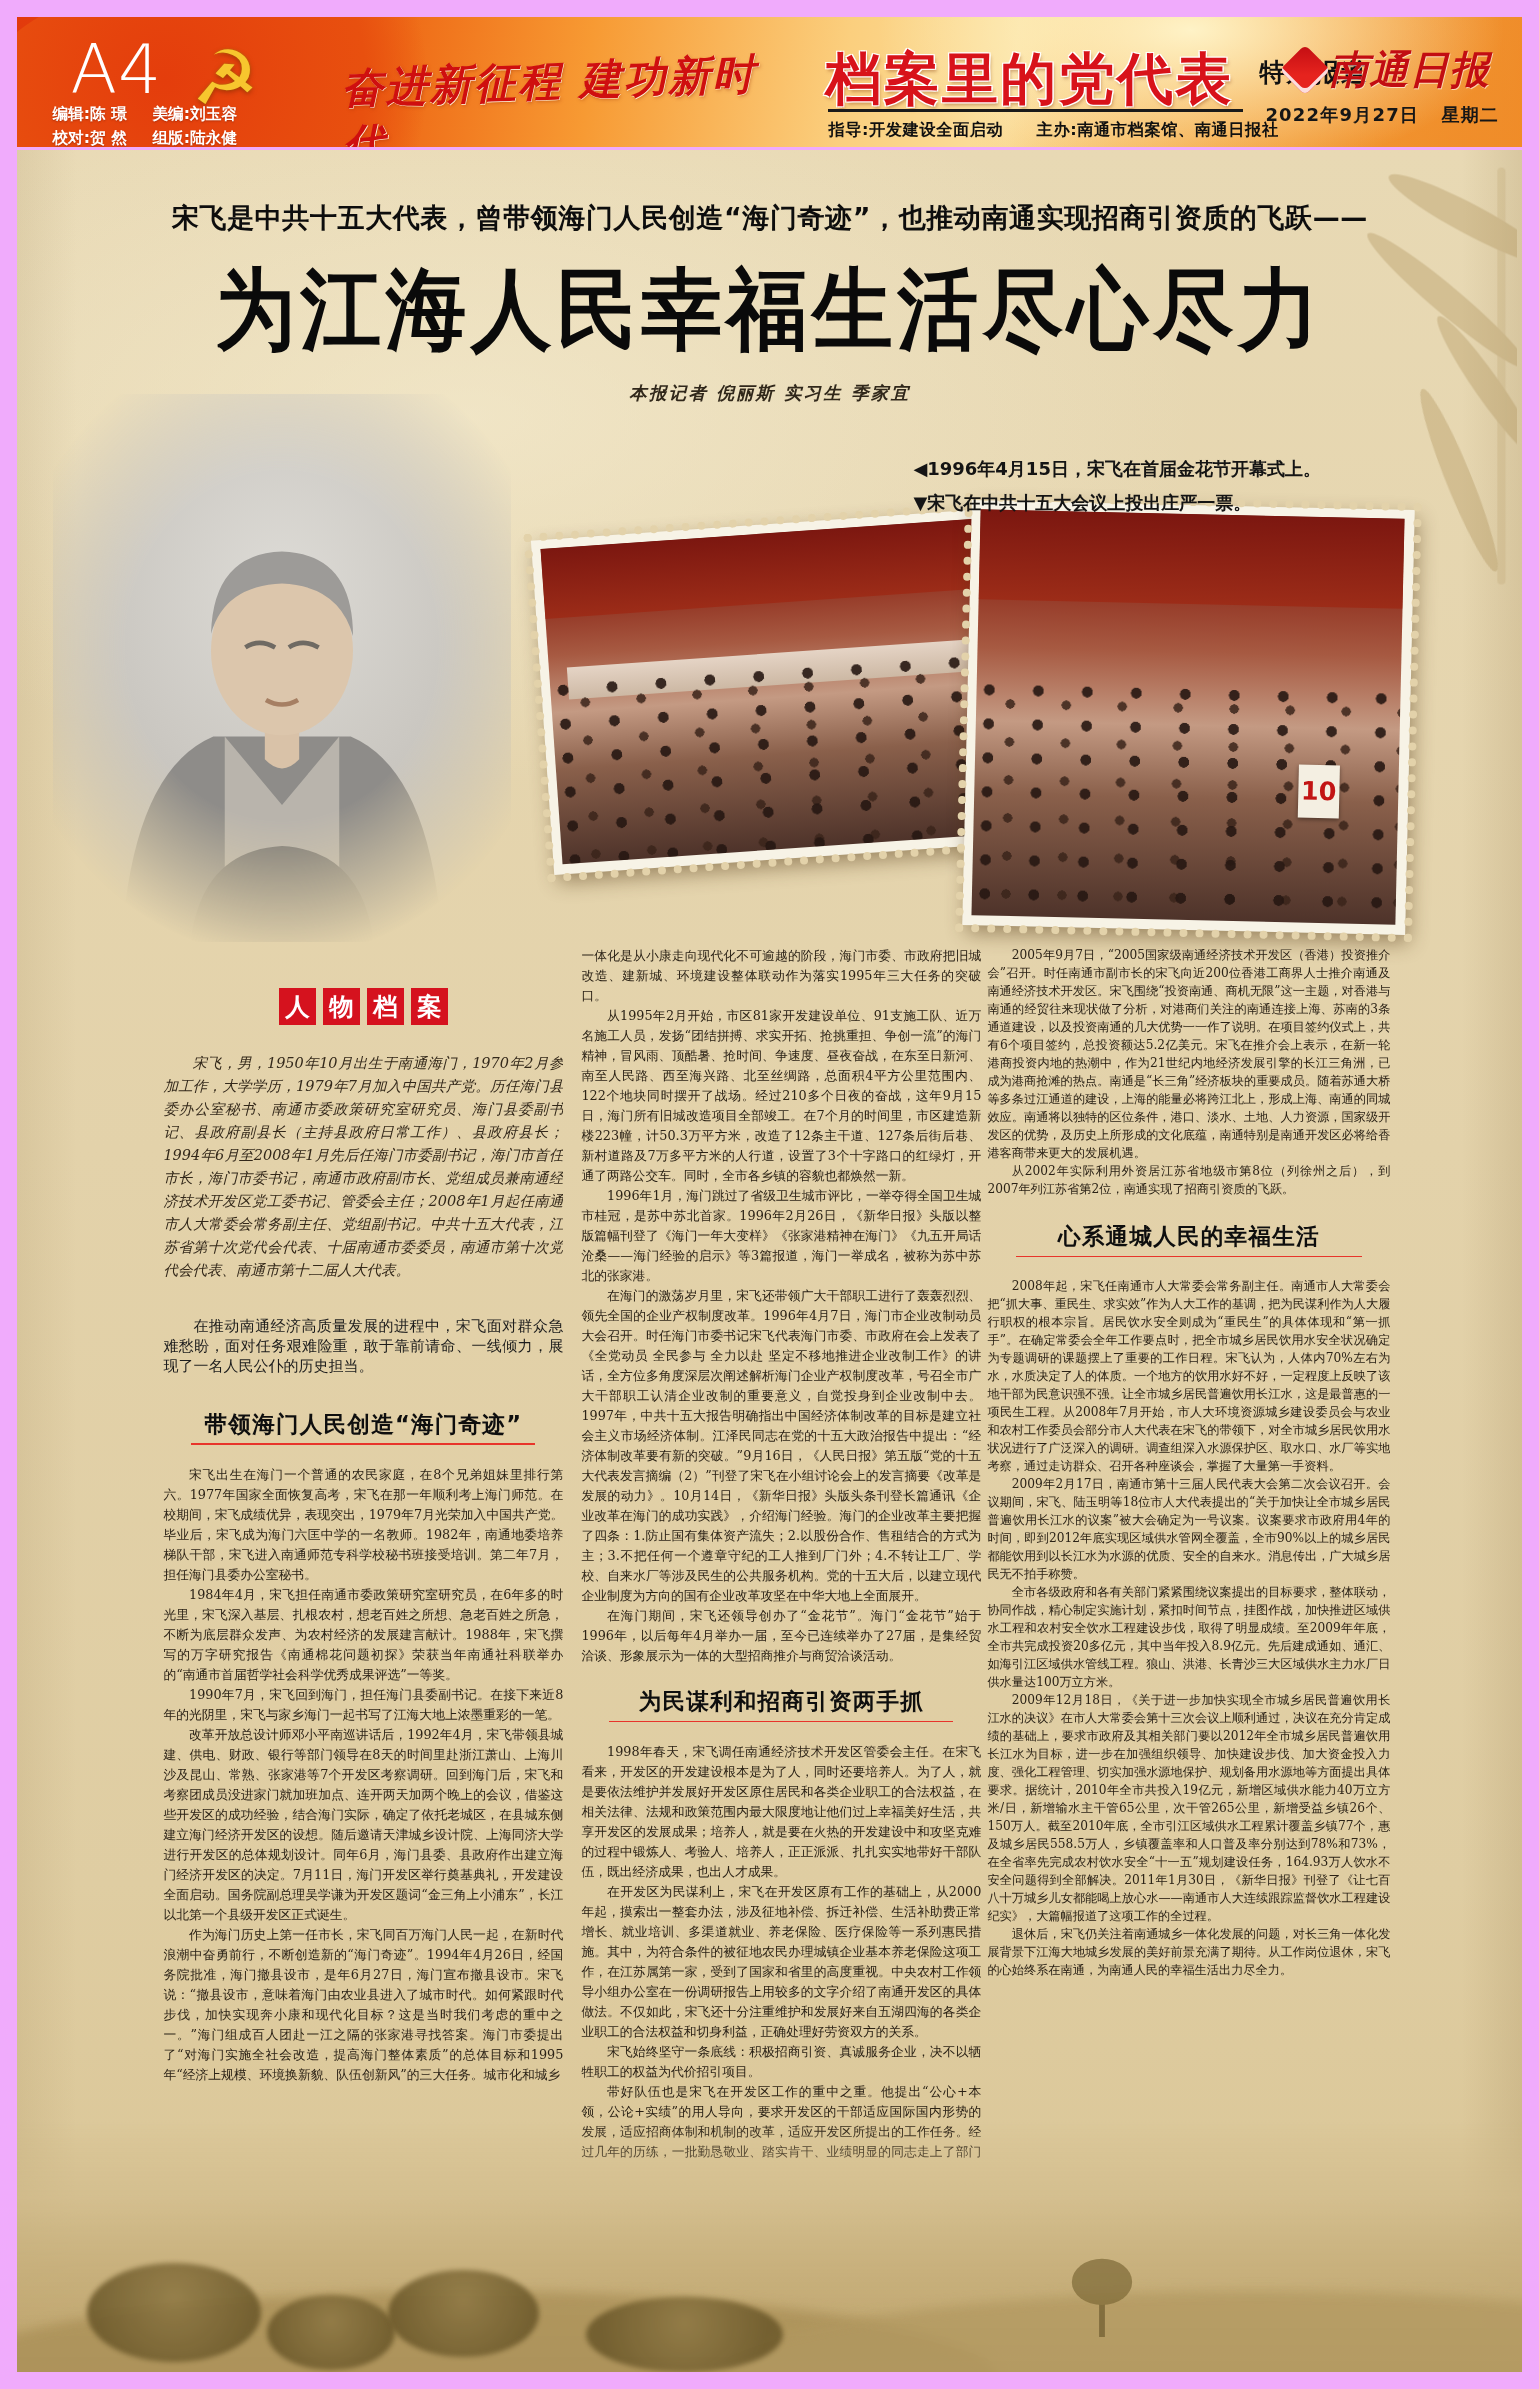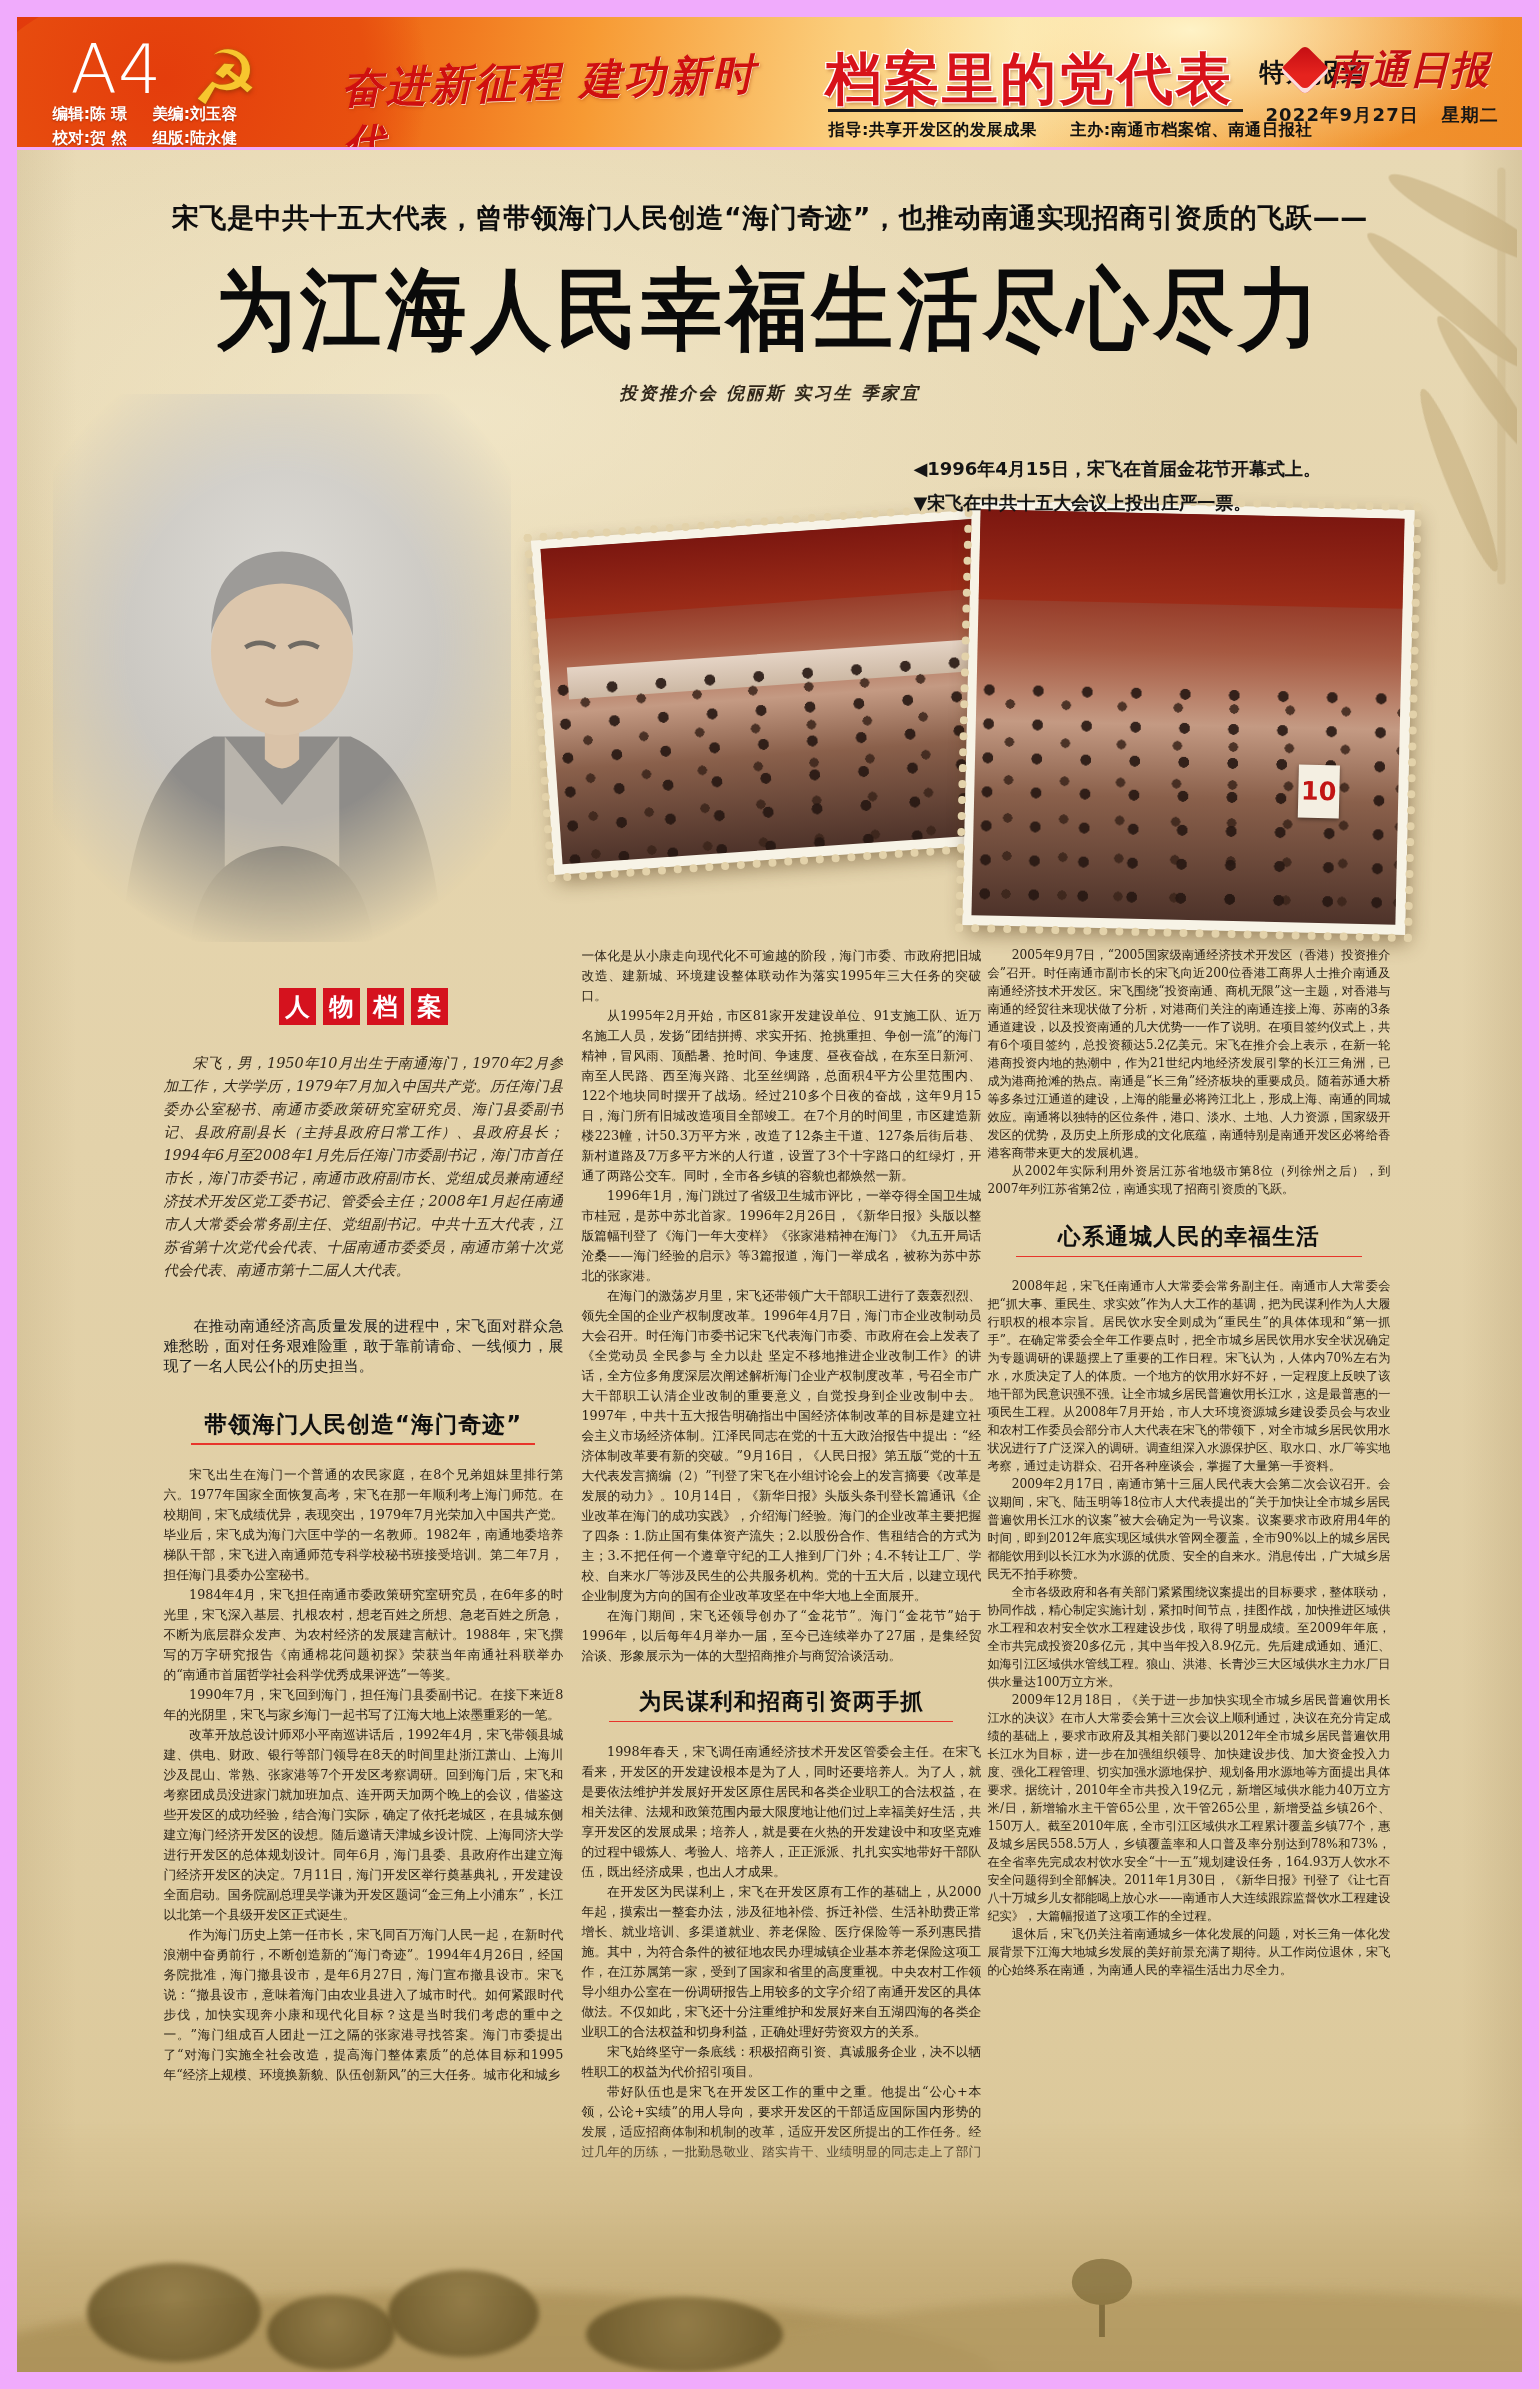--- a/index.html
+++ b/index.html
@@ -136,21 +136,21 @@
       <span>编辑:陈 璟</span>
       <span>美编:刘玉容</span>
       <span>校对:贺 然</span>
       <span>组版:陆永健</span>
     </div>
     <div class="slogan">奋进新征程 建功新时代</div>
     <div class="series-title">档案里的党代表</div>
     <div class="series-tag">特别报道</div>
     <div class="series-rule"></div>
     <div class="org-line">
-      <span>指导:共享开发区的发展成果</span>
+      <span>指导:开发建设全面启动</span>
       <span>主办:南通市档案馆、南通日报社</span>
     </div>
     <div class="masthead">
       <div class="masthead-icon"></div>
       <div class="masthead-name">南通日报</div>
     </div>
     <div class="date-line">
       <span>2022年9月27日</span>&nbsp;&nbsp;
       <span>星期二</span>
     </div>
@@ -163,21 +163,21 @@
         <ellipse cx="250" cy="90" rx="160" ry="26" transform="rotate(28 250 90)"></ellipse>
         <ellipse cx="210" cy="230" rx="180" ry="24" transform="rotate(40 210 230)"></ellipse>
         <ellipse cx="280" cy="380" rx="150" ry="22" transform="rotate(55 280 380)"></ellipse>
         <ellipse cx="230" cy="540" rx="170" ry="22" transform="rotate(68 230 540)"></ellipse>
         <rect x="296" y="0" width="14" height="720" rx="7" opacity="0.5"></rect>
       </g>
     </svg>
 
     <div class="kicker">宋飞是中共十五大代表，曾带领海门人民创造“海门奇迹”，也推动南通实现招商引资质的飞跃——</div>
     <div class="headline">为江海人民幸福生活尽心尽力</div>
-    <div class="byline">投资推介会 倪丽斯    实习生 季家宜</div>
+    <div class="byline">本报记者 倪丽斯    实习生 季家宜</div>
 
     <div class="portrait">
       <svg viewBox="0 0 400 480" preserveAspectRatio="none">
         <rect width="400" height="480" fill="#c9c7c2"></rect>
         <radialGradient id="bg′" cx="50%" cy="35%" r="75%">
           <stop offset="0%" stop-color="#dddbd6"></stop>
             <stop offset="100%" stop-color="#b9b5ae"></stop>
         </radialGradient>
         <rect width="400" height="480" fill="url(#bg′)"></rect>
         <path d="M60 480 Q70 330 140 300 L260 300 Q330 330 340 480 Z" fill="#8e8c89"></path>

